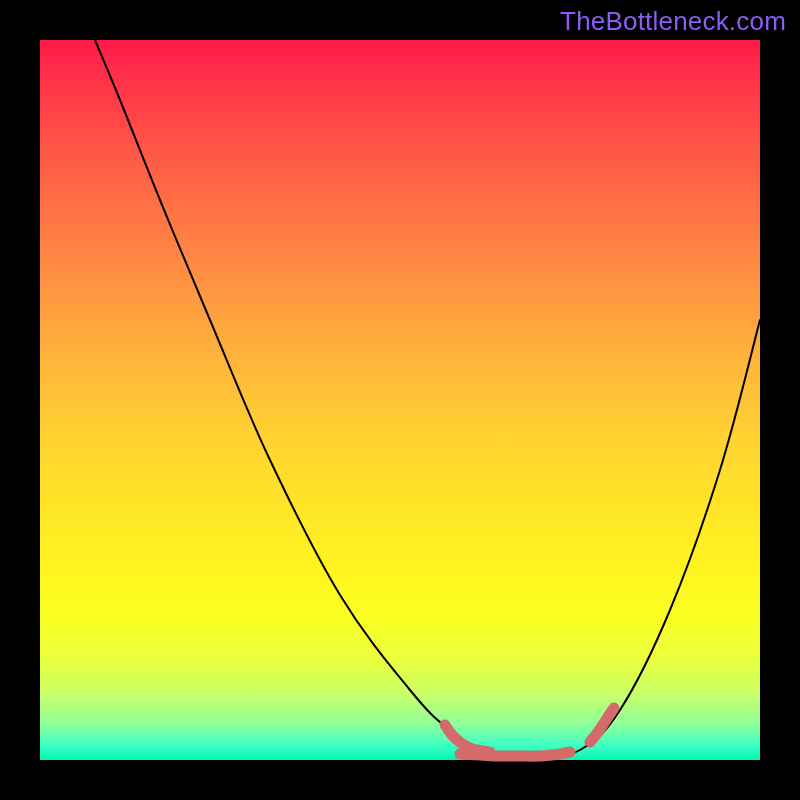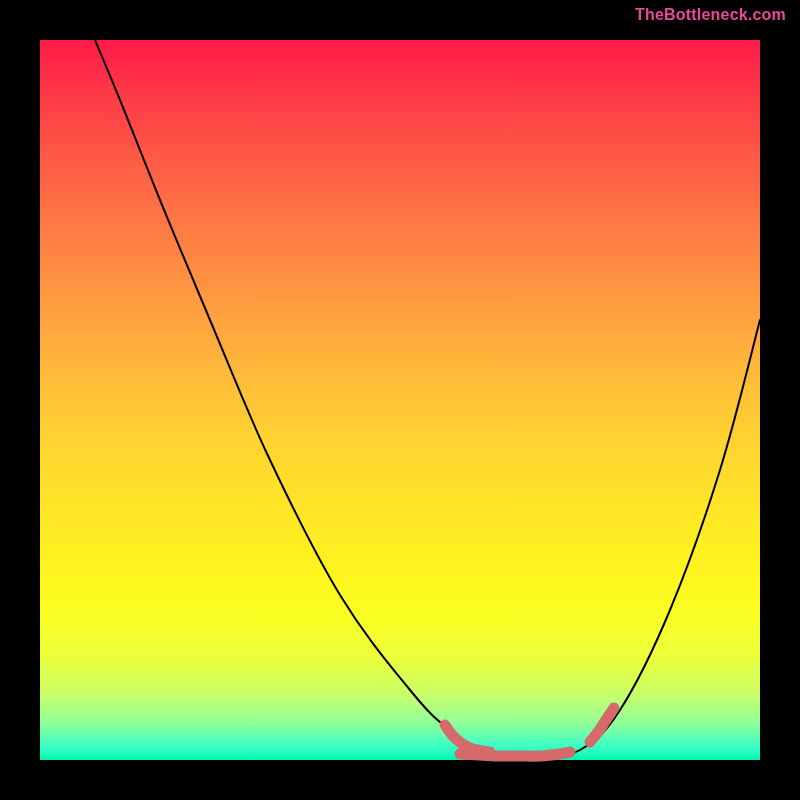--- a/index.html
+++ b/index.html
@@ -41,23 +41,23 @@
       #c7ff6a 91%,
       #8fff9a 95%,
       #3effc6 98%,
       #00f7b0 100%
     );
   }
   .watermark {
     position: absolute;
     top: 6px;
     right: 14px;
-    color: #ec4899;
-    font-size: 16px;
-    font-weight: 700;
+    color: #8b5cf6;
+    font-size: 26px;
+    font-weight: 400;
     letter-spacing: 0.2px;
     pointer-events: none;
     font-family: Arial, Helvetica, sans-serif;
   }
   svg.curve {
     position: absolute;
     top: 0;
     left: 0;
     width: 720px;
     height: 720px;

